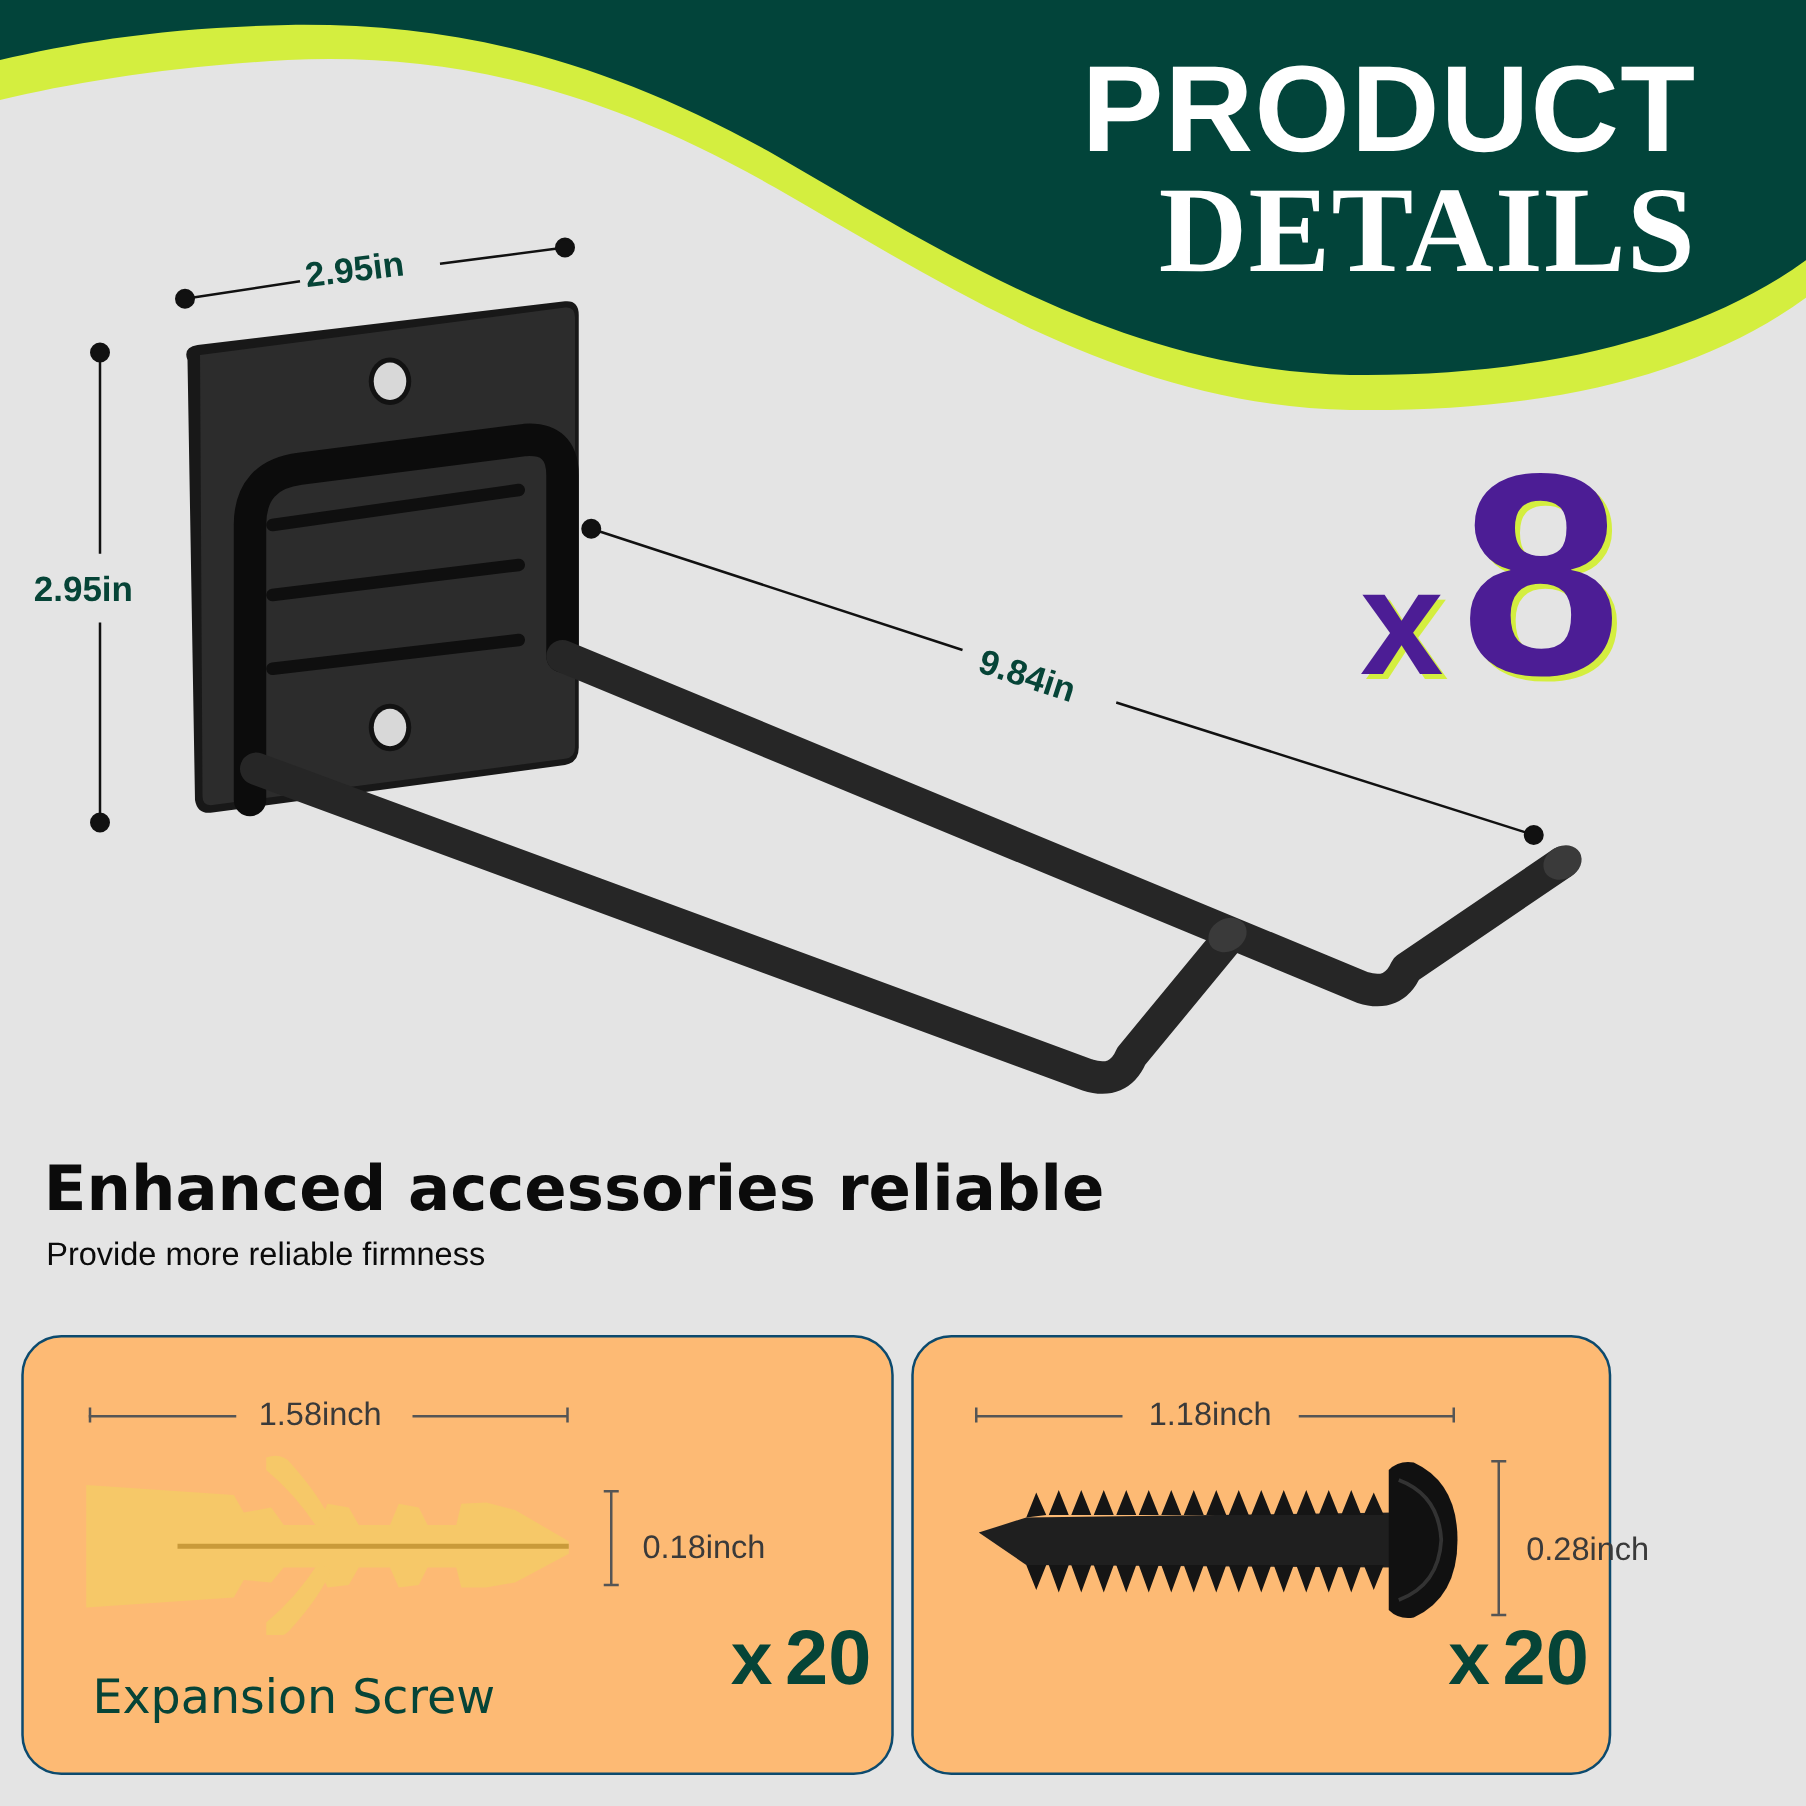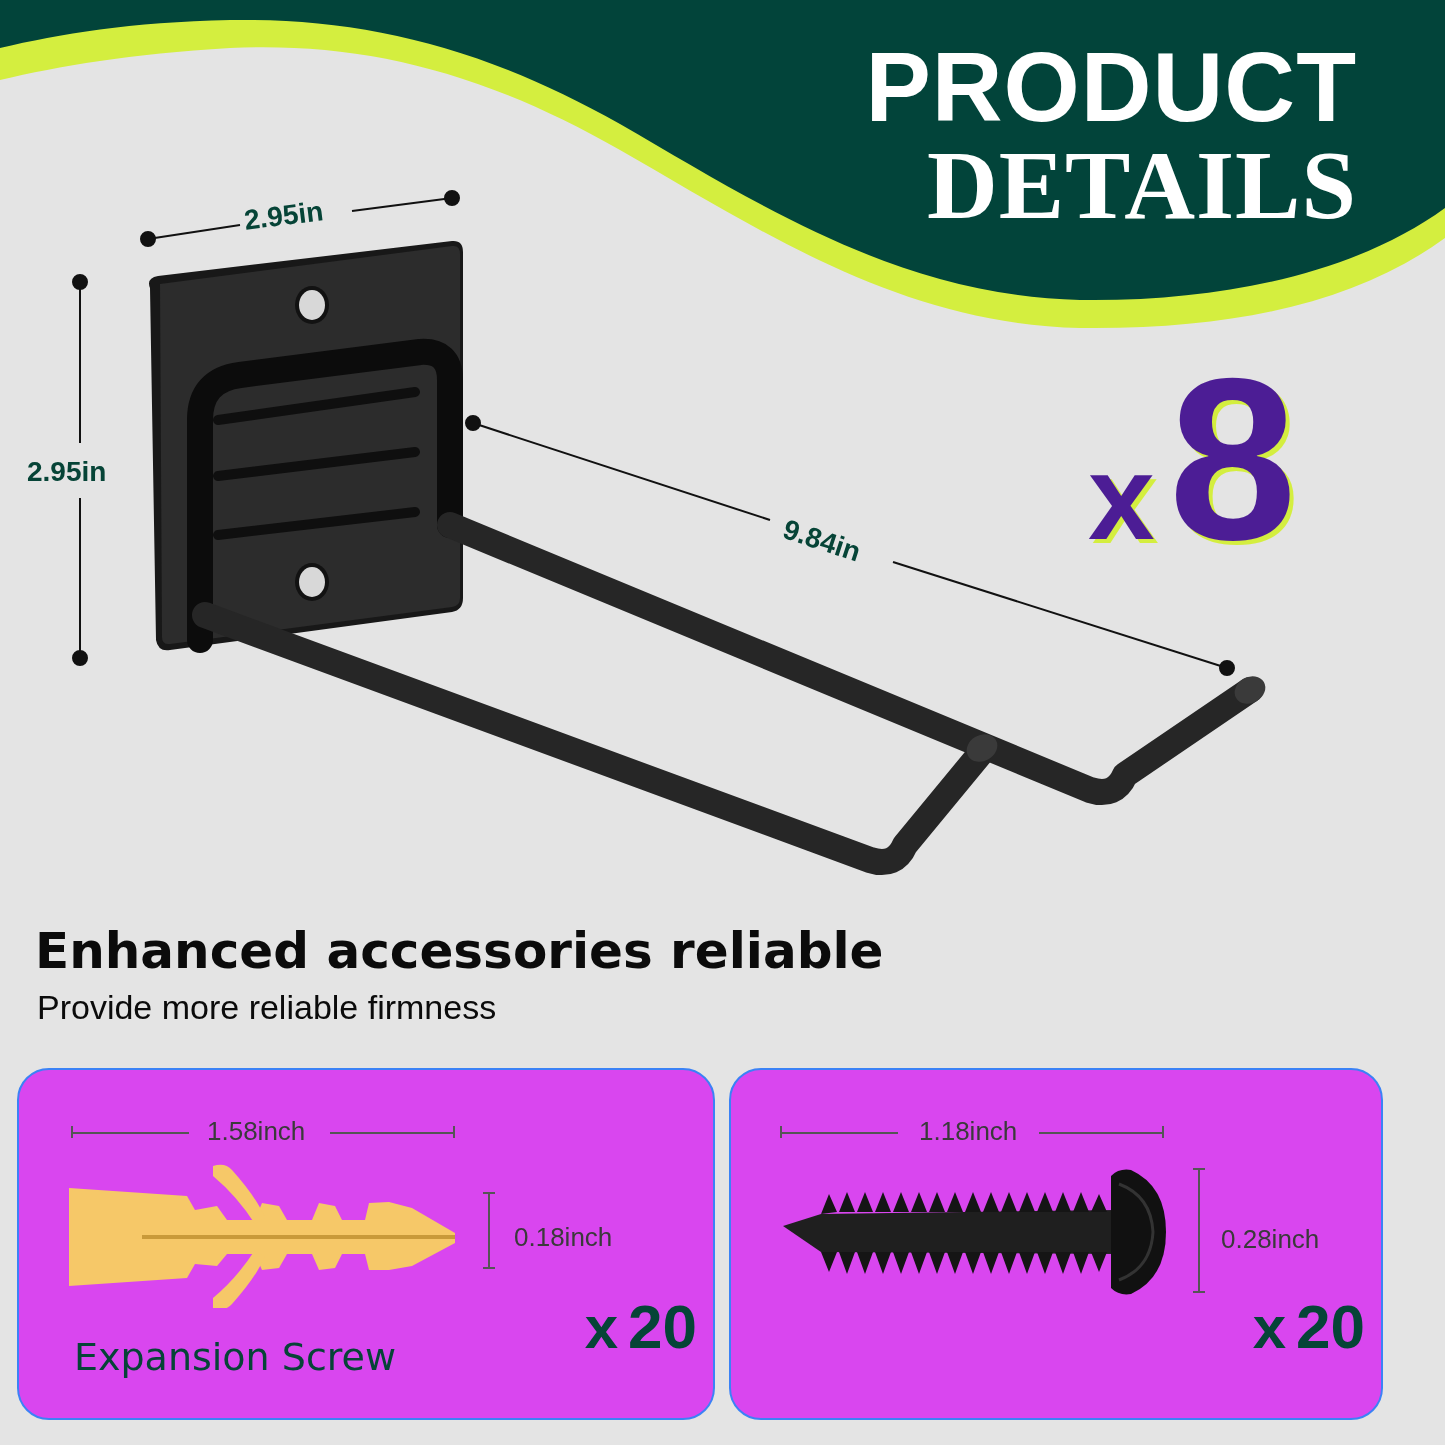--- a/index.html
+++ b/index.html
@@ -28,30 +28,30 @@
       font-family: "Liberation Sans", "DejaVu Sans", sans-serif;
     }
     #qty-main .x { font-size: 120px; }
     #qty-main .n { font-size: 230px; margin-left: 14px; }
     #headline {
       position: absolute; left: 35px; top: 922px; font-size: 50px; font-weight: 700;
       color: #0b0b0b; white-space: nowrap;
       font-family: "DejaVu Sans", sans-serif; letter-spacing: 0px;
     }
     #subhead {
-      position: absolute; left: 37px; top: 988px; font-size: 34px; font-weight: 400;
+      position: absolute; left: 37px; top: 988px; font-size: 26px; font-weight: 400;
       color: #0b0b0b; white-space: nowrap;
       font-family: "Liberation Sans", sans-serif;
     }
     .card {
-      position: absolute; top: 1068px; height: 352px; background: #d946ef;
-      border: 2px solid #3b82f6; border-radius: 32px; box-sizing: border-box;
+      position: absolute; top: 1068px; height: 352px; background: #fdba74;
+      border: 2px solid #0c4a6e; border-radius: 32px; box-sizing: border-box;
     }
     #card-left { left: 17px; width: 698px; }
-    #card-right { left: 729px; width: 654px; }
+    #card-right { left: 729px; width: 560px; }
     .card-name {
       position: absolute; top: 265px; font-size: 38px; font-weight: 400; color: #064437;
       white-space: nowrap; font-family: "DejaVu Sans", sans-serif;
     }
     .card-qty {
       position: absolute; top: 226px; right: 16px; color: #064437; font-weight: 700;
       line-height: 1; white-space: nowrap;
       font-family: "Liberation Sans", sans-serif;
     }
     .card-qty .x { font-size: 60px; }

